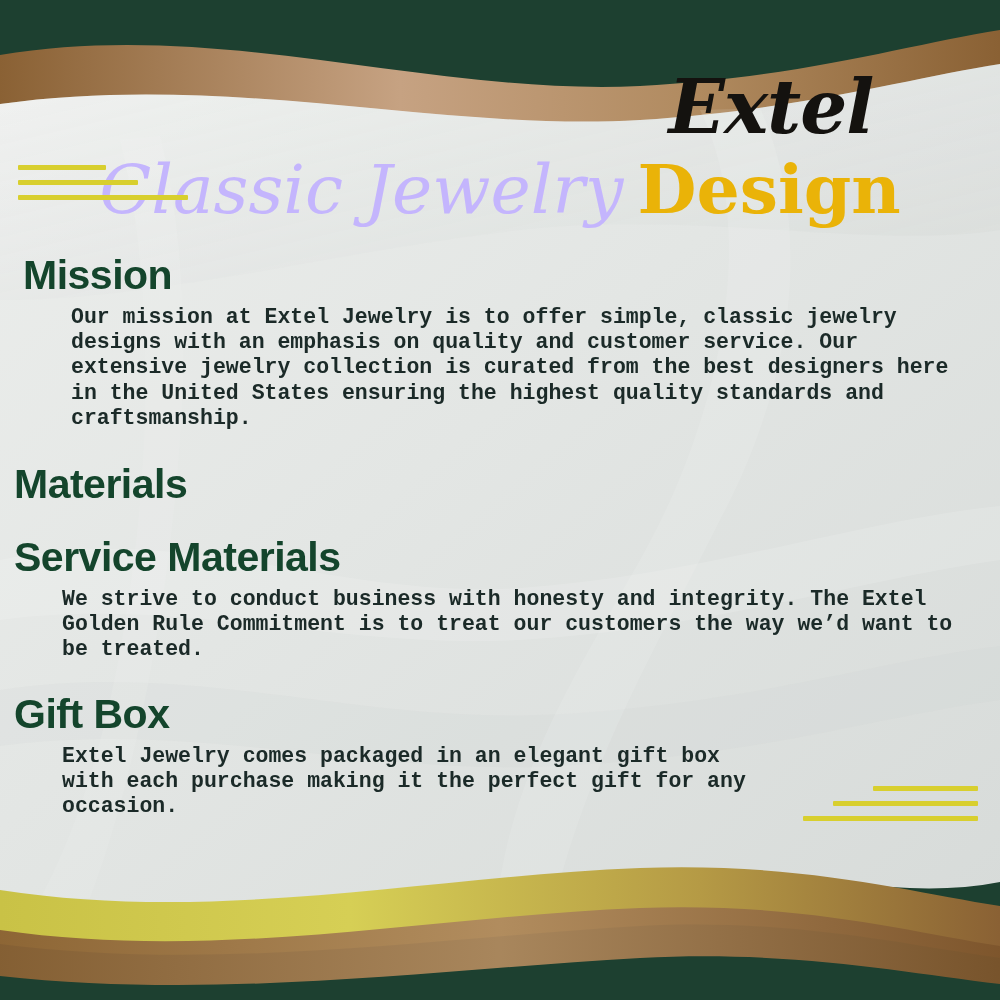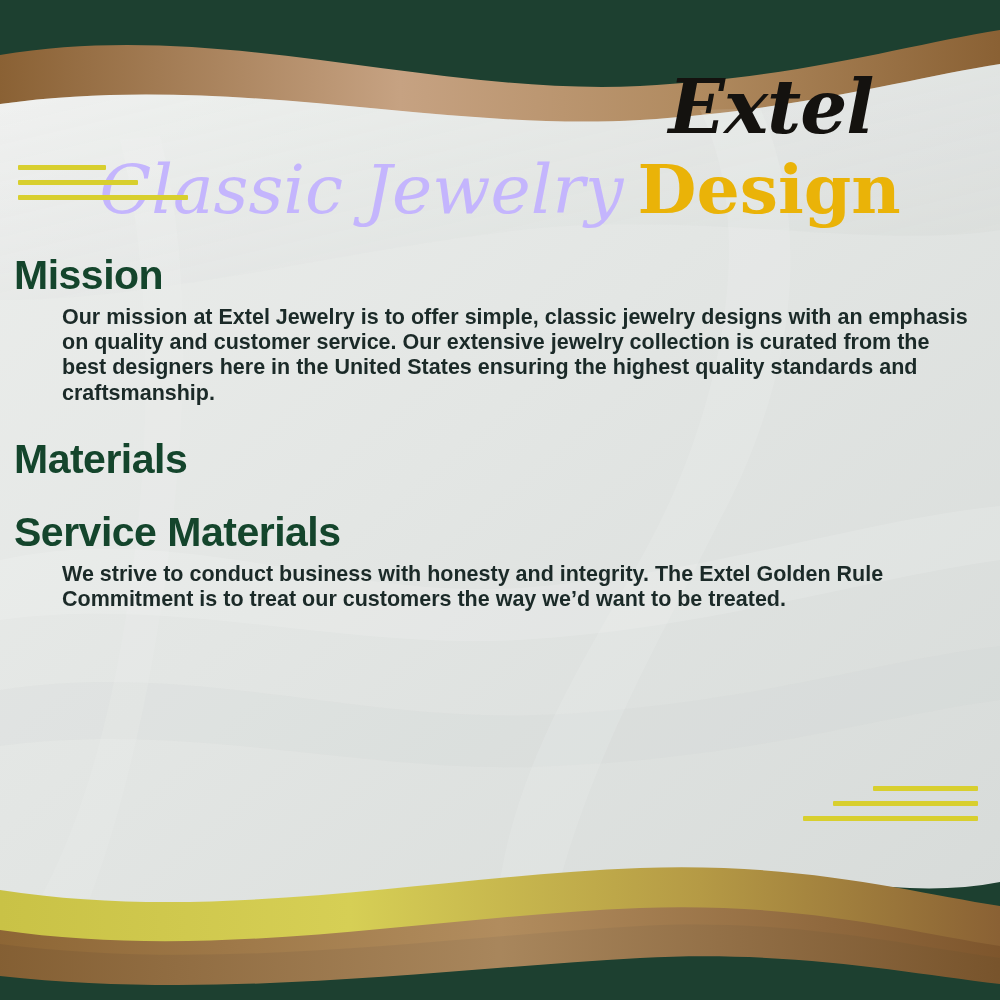--- a/index.html
+++ b/index.html
@@ -57,28 +57,28 @@
     font-family:"Liberation Sans", sans-serif;
     font-weight:700;
     font-size:41px;
     color:#14452c;
     letter-spacing:-0.5px;
     margin:0 0 6px 0;
     line-height:1.15;
   }
   .sec-body{
     margin:0 0 0 48px;
-    font-family:Liberation Sans, sans-serif;
+    font-family:Liberation Mono, monospace;
     font-weight:700;
     font-size:21.5px;
     line-height:1.17;
     color:#1b2a28;
     max-width:910px;
   }
-  .sec-1{margin-bottom:30px;}
+  .sec-1{margin-bottom:30px;margin-left:9px;}
   .sec-2{margin-bottom:26px;}
   .sec-3{margin-bottom:28px;}
   .sec-4 .sec-body{max-width:700px;}
 
   
   .lines{position:absolute;z-index:6;}
   .lines span{display:block;height:5px;background:#d8cf2e;margin-bottom:10px;border-radius:1px;}
   .lines-tl{left:18px;top:165px;}
   .lines-tl span:nth-child(1){width:88px;}
   .lines-tl span:nth-child(2){width:120px;}
@@ -170,15 +170,19 @@
 
     <div class="section sec-2">
       <h2 class="sec-head">Materials</h2>
     </div>
 
     <div class="section sec-3">
       <h2 class="sec-head">Service Materials</h2>
       <p class="sec-body">We strive to conduct business with honesty and integrity. The Extel Golden Rule Commitment is to treat our customers the way we’d want to be treated.</p>
     </div>
 
+    <div class="section sec-4">
+      <h2 class="sec-head">Gift Box</h2>
+      <p class="sec-body">Extel Jewelry comes packaged in an elegant gift box with each purchase making it the perfect gift for any occasion.</p>
+    </div>
 
   </div>
 </div>
 
 </body></html>

